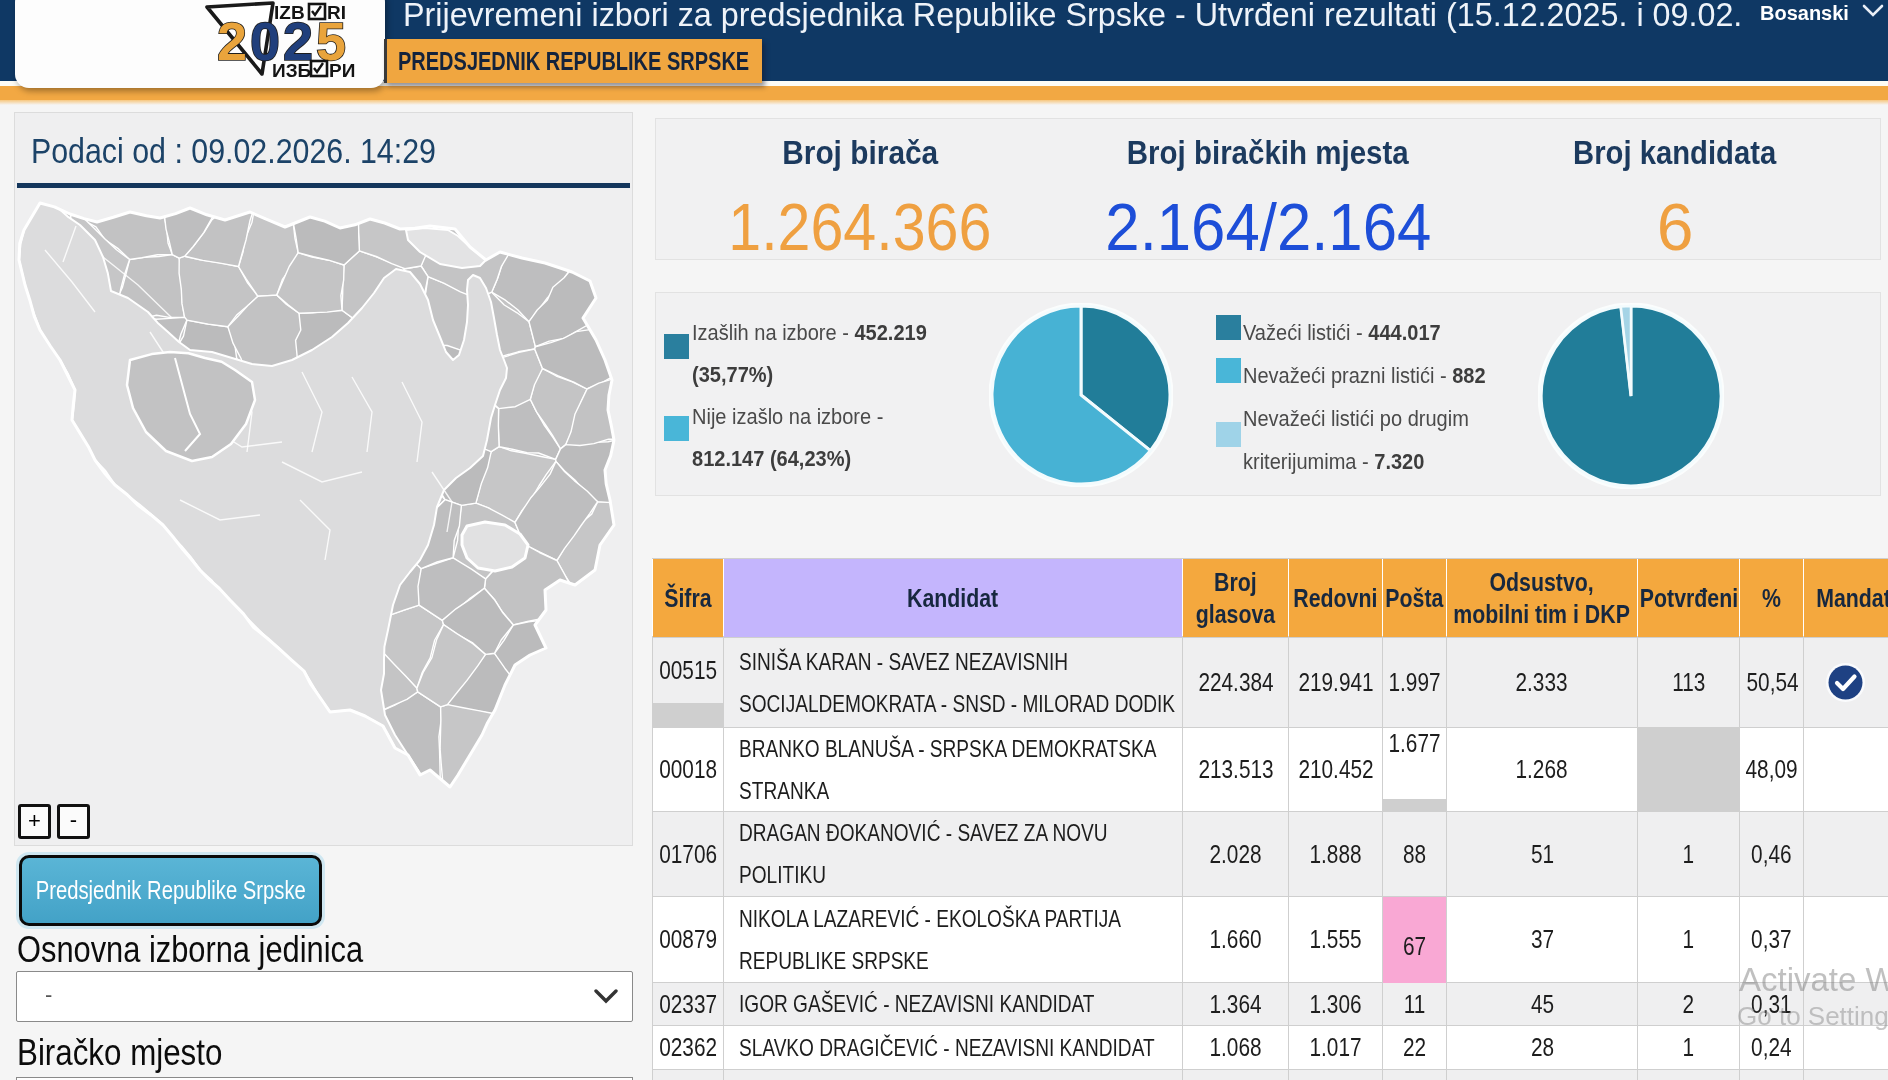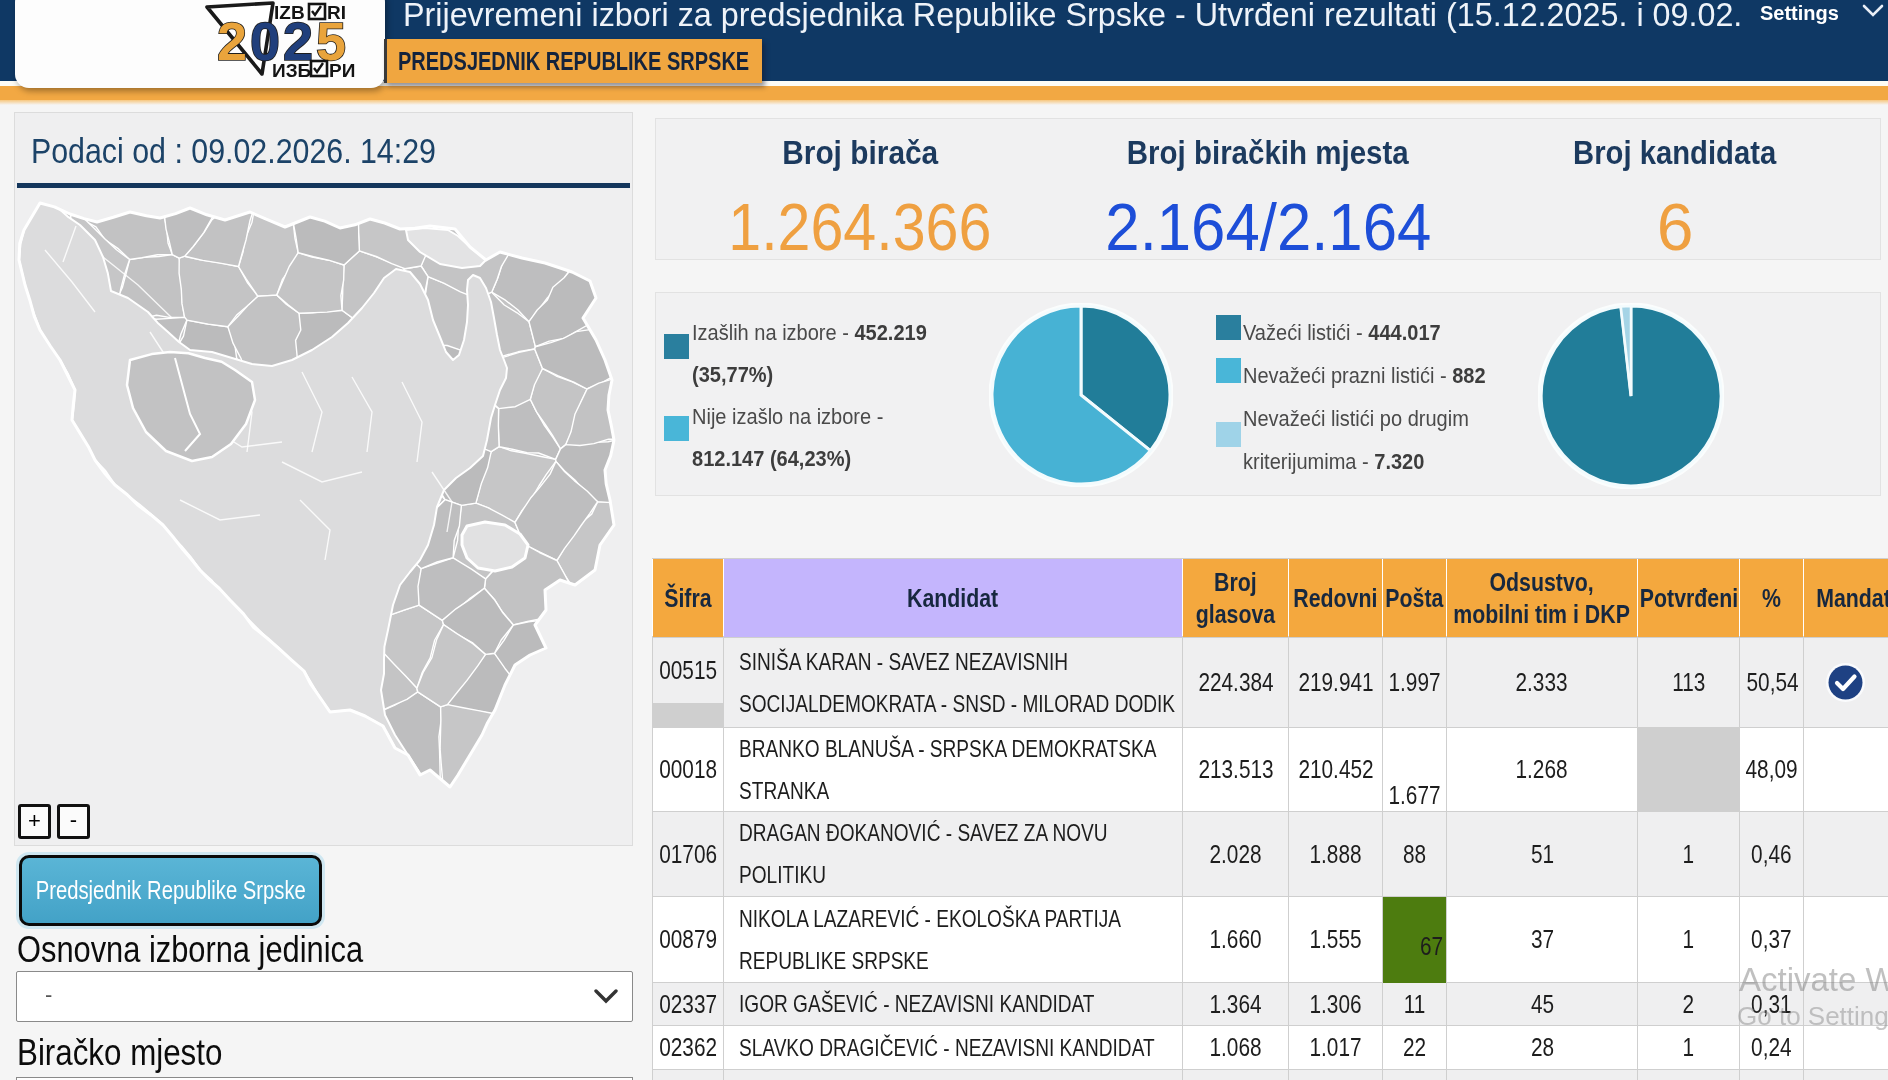--- a/index.html
+++ b/index.html
@@ -11,21 +11,21 @@
 </style>
 </head>
 <body>
 
 <div class="abs" style="left:0;top:0;width:1888px;height:81px;background:#0f3864;"></div>
 <div class="abs" style="left:0;top:81px;width:1888px;height:5px;background:#fdfcf5;"></div>
 <div class="abs" style="left:0;top:86px;width:1888px;height:14px;background:#f2a843;"></div>
 <div class="abs" style="left:0;top:100px;width:1888px;height:5px;background:linear-gradient(#f7c77f,#f5f5f5);"></div>
 
 <div class="abs" style="left:403px;top:-5px;height:45px;color:#eef3f9;font-size:34px;"><span class="sx" style="transform:scaleX(0.95);">Prijevremeni izbori za predsjednika Republike Srpske - Utvrđeni rezultati (15.12.2025. i 09.02.</span></div>
-<div class="abs" style="left:1760px;top:2px;color:#ffffff;font-size:20px;font-weight:bold;">Settings</div>
+<div class="abs" style="left:1760px;top:2px;color:#ffffff;font-size:20px;font-weight:bold;">Bosanski</div>
 <svg class="abs" style="left:1862px;top:4px;" width="22" height="14" viewBox="0 0 22 14">
     <path d="M2 2 L11 11 L20 2" stroke="#e8eef6" stroke-width="2.6" fill="none" stroke-linecap="round"></path>
   </svg>
 
 <div class="abs" style="left:15px;top:-12px;width:370px;height:100px;background:#fdfdfd;border-radius:14px;box-shadow:2px 3px 6px rgba(0,0,0,0.35);"></div>
 <div class="abs" id="logo" style="left:195px;top:0;width:185px;height:80px;">
 <svg width="185" height="80" viewBox="0 0 185 80">
   <polygon points="12,7 78,3 67,74" fill="#ffffff" stroke="#1a1a1a" stroke-width="3.6" stroke-linejoin="round"></polygon>
   <text x="79" y="19" font-family="Liberation Sans" font-size="19" font-weight="bold" fill="#141414">IZB</text>
   <rect x="114" y="4" width="16" height="15" fill="#fff" stroke="#141414" stroke-width="2.6"></rect>
@@ -258,21 +258,21 @@
     </div>
 <div style="position:absolute;left:72px;top:170px;width:458px;height:83px;background:#ffffff;display:flex;align-items:center;justify-content:center;overflow:hidden;justify-content:flex-start;padding-left:15px;">
       <span class="sx" style="transform:scaleX(0.795);font-size:24px;color:#1d1d1d;line-height:42px;">BRANKO BLANUŠA - SRPSKA DEMOKRATSKA<br>STRANKA</span>
     </div>
 <div style="position:absolute;left:531px;top:170px;width:105px;height:83px;background:#ffffff;display:flex;align-items:center;justify-content:center;overflow:hidden;">
       <span class="sxc" style="transform:scaleX(0.8);font-size:26px;color:#1d1d1d;">213.513</span>
     </div>
 <div style="position:absolute;left:637px;top:170px;width:93px;height:83px;background:#ffffff;display:flex;align-items:center;justify-content:center;overflow:hidden;">
       <span class="sxc" style="transform:scaleX(0.8);font-size:26px;color:#1d1d1d;">210.452</span>
     </div>
-<div style="position:absolute;left:731px;top:170px;width:63px;height:83px;background:#ffffff;display:flex;align-items:flex-end;justify-content:center;overflow:hidden;">
+<div style="position:absolute;left:731px;top:170px;width:63px;height:71px;background:#ffffff;display:flex;align-items:flex-start;justify-content:center;overflow:hidden;">
       <span class="sxc" style="transform:scaleX(0.8);font-size:26px;color:#1d1d1d;">1.677</span>
     </div>
 <div style="position:absolute;left:795px;top:170px;width:190px;height:83px;background:#ffffff;display:flex;align-items:center;justify-content:center;overflow:hidden;">
       <span class="sxc" style="transform:scaleX(0.8);font-size:26px;color:#1d1d1d;">1.268</span>
     </div>
 <div style="position:absolute;left:1088px;top:170px;width:63px;height:83px;background:#ffffff;display:flex;align-items:center;justify-content:center;overflow:hidden;">
       <span class="sxc" style="transform:scaleX(0.8);font-size:26px;color:#1d1d1d;">48,09</span>
     </div>
 <div style="position:absolute;left:1152px;top:170px;width:98px;height:83px;background:#ffffff;display:flex;align-items:center;justify-content:center;overflow:hidden;justify-content:flex-start;padding-left:21px;"></div>
 <div style="position:absolute;left:1px;top:254px;width:70px;height:84px;background:#efeff0;display:flex;align-items:center;justify-content:center;overflow:hidden;">
@@ -305,21 +305,21 @@
     </div>
 <div style="position:absolute;left:72px;top:339px;width:458px;height:85px;background:#ffffff;display:flex;align-items:center;justify-content:center;overflow:hidden;justify-content:flex-start;padding-left:15px;">
       <span class="sx" style="transform:scaleX(0.795);font-size:24px;color:#1d1d1d;line-height:42px;">NIKOLA LAZAREVIĆ - EKOLOŠKA PARTIJA<br>REPUBLIKE SRPSKE</span>
     </div>
 <div style="position:absolute;left:531px;top:339px;width:105px;height:85px;background:#ffffff;display:flex;align-items:center;justify-content:center;overflow:hidden;">
       <span class="sxc" style="transform:scaleX(0.8);font-size:26px;color:#1d1d1d;">1.660</span>
     </div>
 <div style="position:absolute;left:637px;top:339px;width:93px;height:85px;background:#ffffff;display:flex;align-items:center;justify-content:center;overflow:hidden;">
       <span class="sxc" style="transform:scaleX(0.8);font-size:26px;color:#1d1d1d;">1.555</span>
     </div>
-<div style="position:absolute;left:731px;top:339px;width:63px;height:99px;background:#4d7c0f;display:flex;align-items:center;justify-content:flex-end;overflow:hidden;">
+<div style="position:absolute;left:731px;top:339px;width:63px;height:99px;background:#f9a8d4;display:flex;align-items:center;justify-content:center;overflow:hidden;">
       <span class="sxc" style="transform:scaleX(0.8);font-size:26px;color:#1d1d1d;">67</span>
     </div>
 <div style="position:absolute;left:795px;top:339px;width:190px;height:85px;background:#ffffff;display:flex;align-items:center;justify-content:center;overflow:hidden;">
       <span class="sxc" style="transform:scaleX(0.8);font-size:26px;color:#1d1d1d;">37</span>
     </div>
 <div style="position:absolute;left:986px;top:339px;width:101px;height:85px;background:#ffffff;display:flex;align-items:center;justify-content:center;overflow:hidden;">
       <span class="sxc" style="transform:scaleX(0.8);font-size:26px;color:#1d1d1d;">1</span>
     </div>
 <div style="position:absolute;left:1088px;top:339px;width:63px;height:85px;background:#ffffff;display:flex;align-items:center;justify-content:center;overflow:hidden;">
       <span class="sxc" style="transform:scaleX(0.8);font-size:26px;color:#1d1d1d;">0,37</span>

